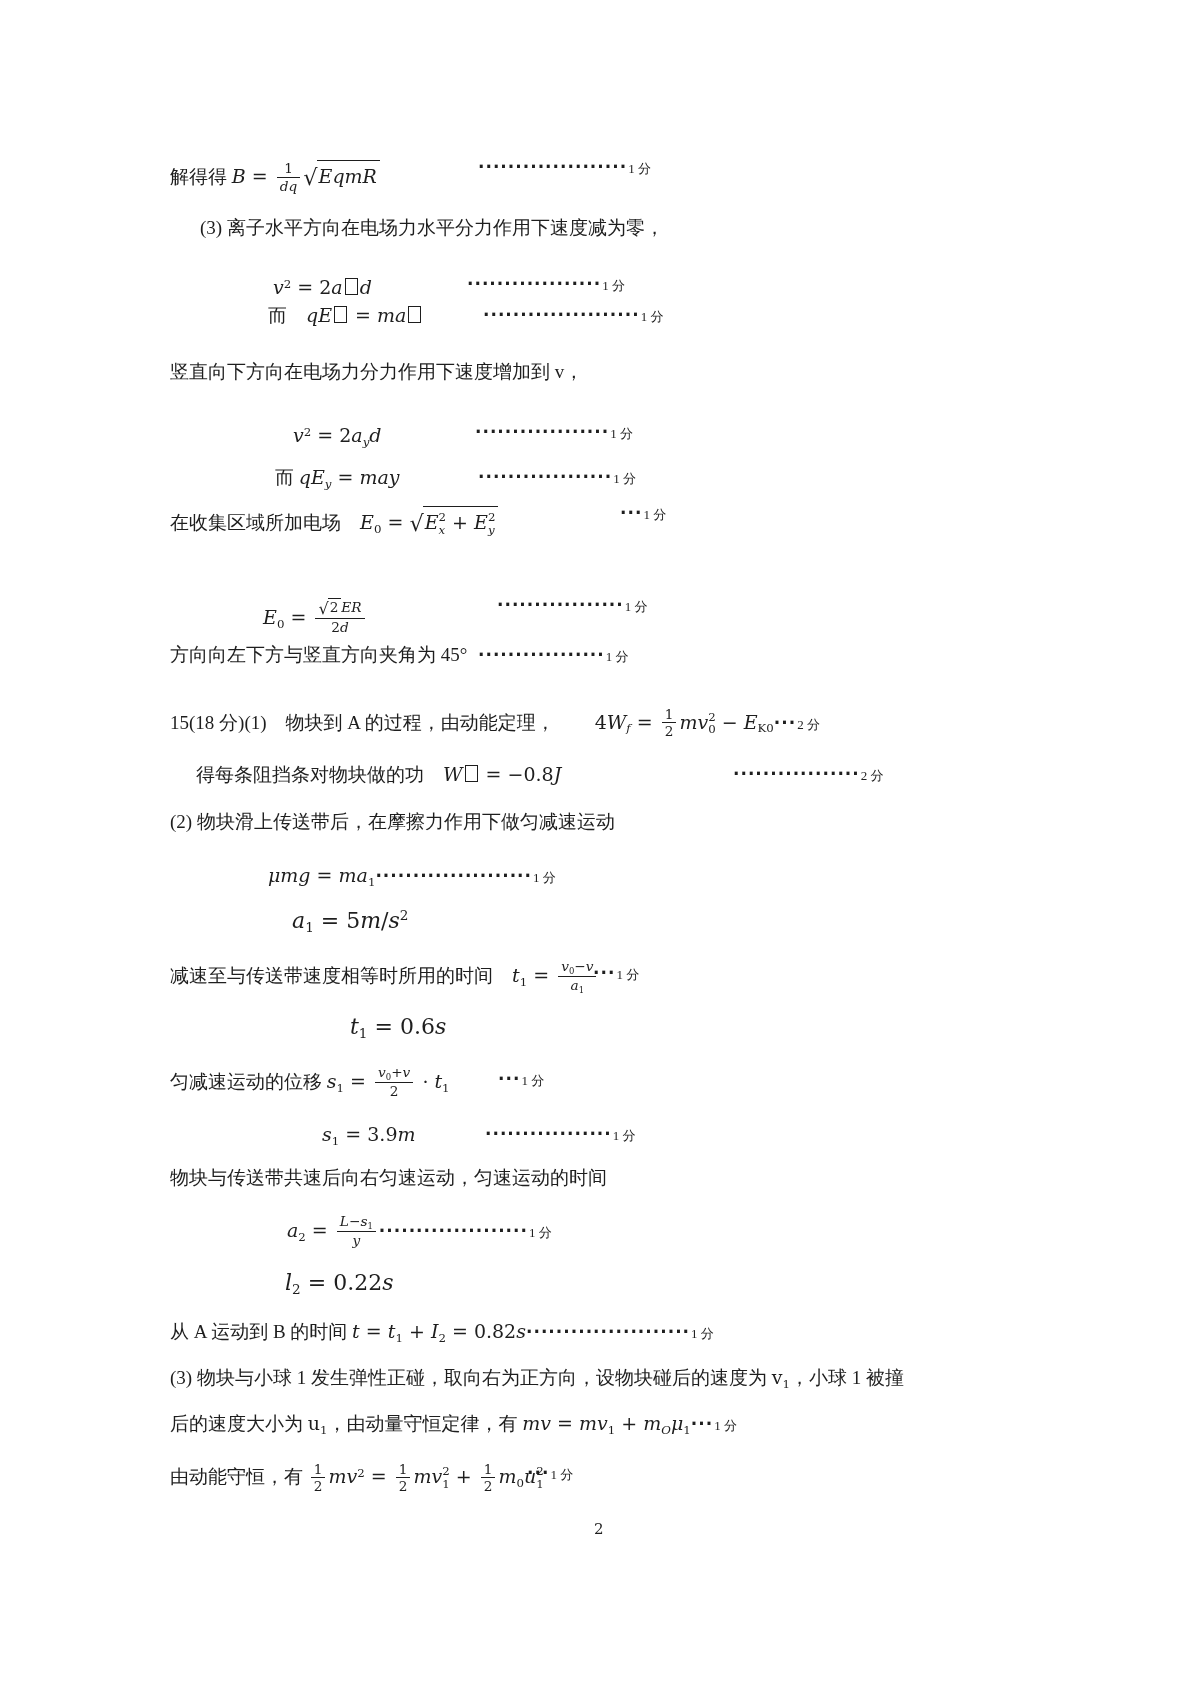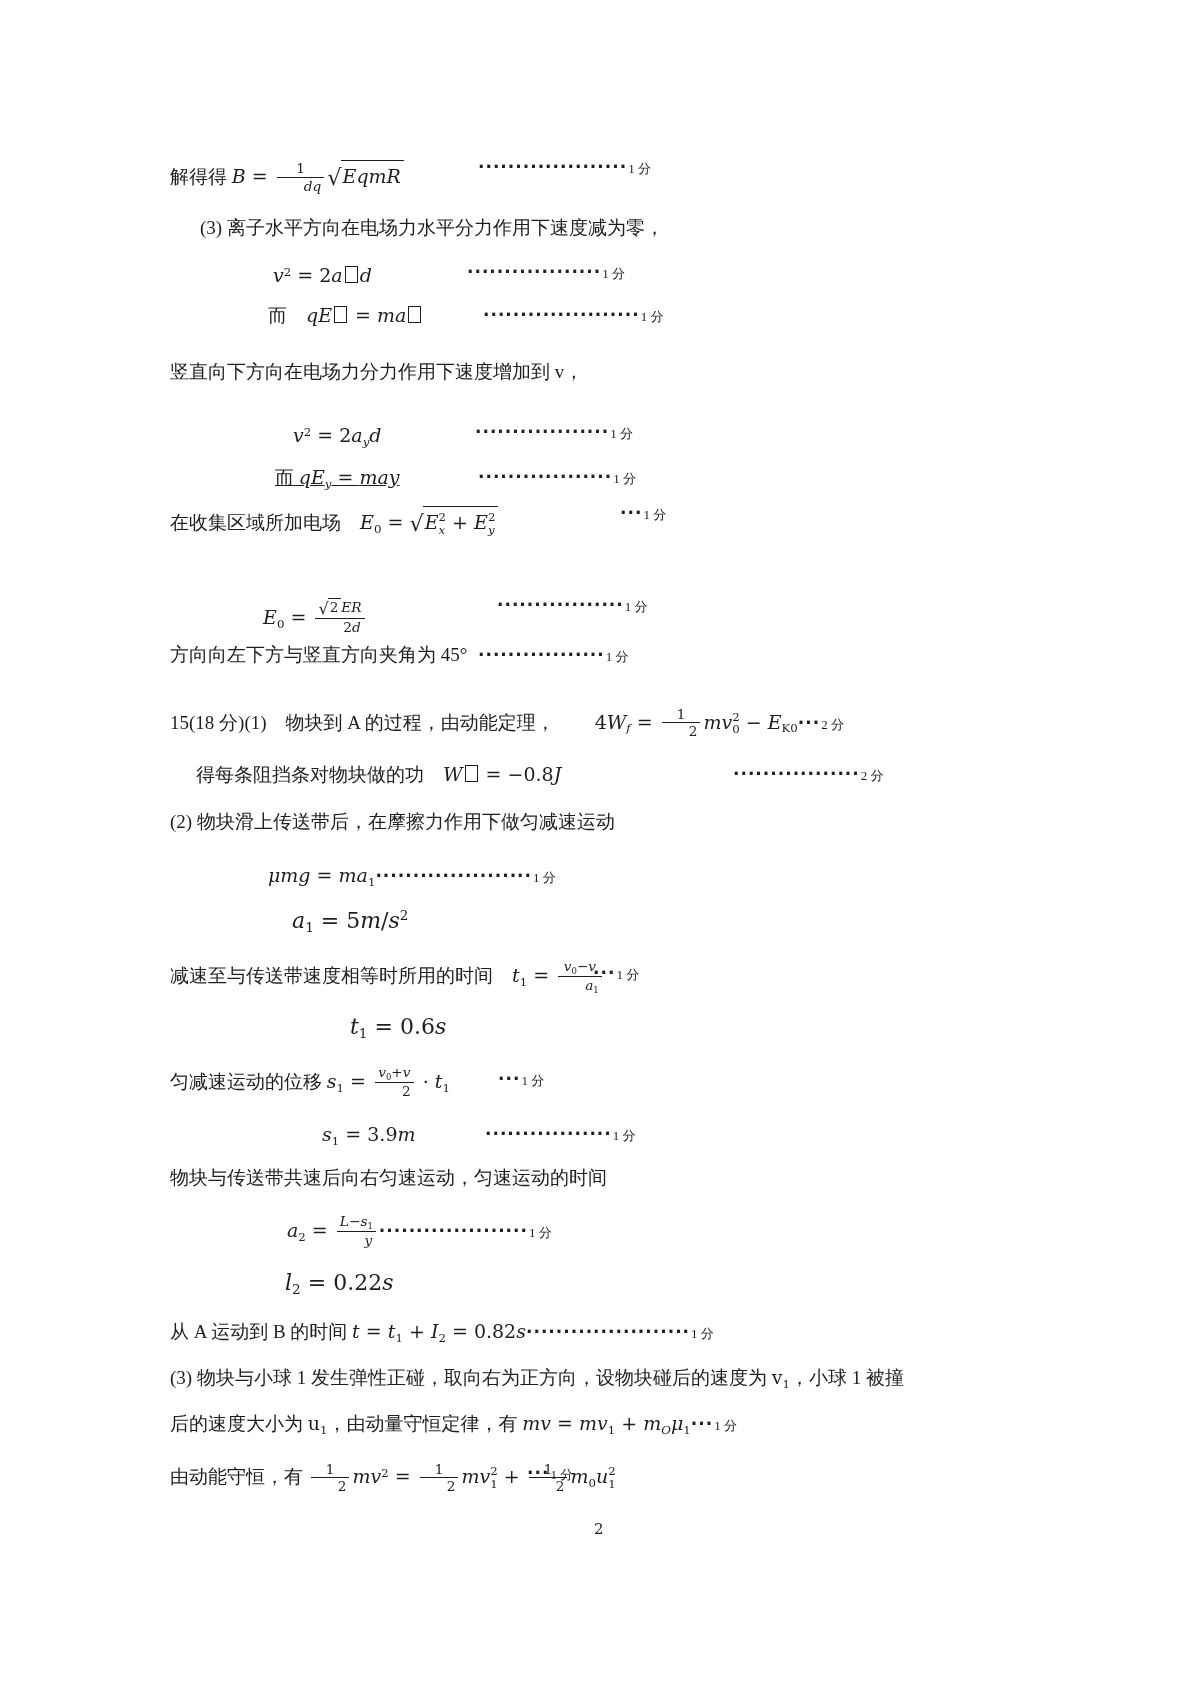--- a/index.html
+++ b/index.html
@@ -18,21 +18,21 @@
   .rm{font-family:"DejaVu Serif",serif;font-style:normal;}
   .it{font-family:"DejaVu Serif",serif;font-style:italic;}
   .sub{font-size:62%;vertical-align:-0.3em;font-family:"DejaVu Serif",serif;}
   .sup{font-size:62%;vertical-align:0.55em;font-family:"DejaVu Serif",serif;}
   .ss{display:inline-block;font-size:62%;line-height:1.08;vertical-align:-0.4em;
       text-align:left;font-family:"DejaVu Serif",serif;}
   .ss span{display:block;}
   .frac{display:inline-block;font-size:72%;line-height:1.18;vertical-align:-0.55em;
         text-align:center;margin:0 3px;font-family:"DejaVu Serif",serif;}
   .fr-n{display:block;border-bottom:1.3px solid currentColor;padding:0 3px;}
-  .fr-d{display:block;padding:0 3px;margin-left:24px;}
+  .fr-d{display:block;padding:0 3px;}
   .sqrt{display:inline-block;white-space:nowrap;margin-top:8px;}
   .sqrt-sym{font-size:118%;vertical-align:-0.1em;letter-spacing:-1px;
             font-family:"DejaVu Serif",serif;font-style:normal;}
   .sqrt-c{display:inline-block;border-top:1.4px solid currentColor;padding:0 3px 0 2px;}
   .dots{font-family:"DejaVu Sans",sans-serif;font-weight:bold;letter-spacing:1px;
         font-size:17px;}
   .score{font-family:"Liberation Serif","DejaVu Serif",serif;font-size:13px;margin-left:1px;}
   .tail{position:absolute;top:0;white-space:nowrap;}
   .tofu{display:inline-block;width:11px;height:15px;border:1.2px solid currentColor;
         vertical-align:-1px;margin:0 2px;}
@@ -40,25 +40,25 @@
   .page-number{position:absolute;left:594px;top:1520px;font-size:15px;
                font-family:"DejaVu Serif",serif;}
 </style>
 </head>
 <body>
 
 <div class="page">
   <div>
       <div class="line" style="left: 170px; top: 152px;"><span class="cn">解得得 </span><span class="it">B</span><span class="rm"> = </span><span class="frac"><span class="fr-n"><span class="rm">1</span></span><span class="fr-d"><span class="it">dq</span></span></span><span class="sqrt"><span class="sqrt-sym">√</span><span class="sqrt-c"><span class="it">EqmR</span></span></span><span class="tail" style="left: 308px;"><span class="dots">····················</span><span class="score">1 分</span></span></div>
       <div class="line" style="left: 200px; top: 213px;"><span class="cn">(3) 离子水平方向在电场力水平分力作用下速度减为零，</span></div>
-      <div class="line" style="left: 273px; top: 257px;"><span class="it">v</span><span class="sup rm">2</span><span class="rm"> = 2</span><span class="it">a</span><span class="tofu"></span><span class="it">d</span><span class="tail" style="left: 194px;"><span class="dots">··················</span><span class="score">1 分</span></span></div>
+      <div class="line" style="left: 273px; top: 269px;"><span class="it">v</span><span class="sup rm">2</span><span class="rm"> = 2</span><span class="it">a</span><span class="tofu"></span><span class="it">d</span><span class="tail" style="left: 194px;"><span class="dots">··················</span><span class="score">1 分</span></span></div>
       <div class="line" style="left: 268px; top: 300px;"><span class="cn">而　</span><span class="it">qE</span><span class="tofu"></span><span class="rm"> = </span><span class="it">ma</span><span class="tofu"></span><span class="tail" style="left: 215px;"><span class="dots">·····················</span><span class="score">1 分</span></span></div>
       <div class="line" style="left: 170px; top: 357px;"><span class="cn">竖直向下方向在电场力分力作用下速度增加到 v，</span></div>
       <div class="line" style="left: 293px; top: 417px;"><span class="it">v</span><span class="sup rm">2</span><span class="rm"> = 2</span><span class="it">a</span><span class="sub it">y</span><span class="it">d</span><span class="tail" style="left: 182px;"><span class="dots">··················</span><span class="score">1 分</span></span></div>
-      <div class="line" style="left: 275px; top: 462px; text-decoration: underline;"><span class="cn">而 </span><span class="it">qE</span><span class="sub it">y</span><span class="rm"> = </span><span class="it">may</span><span class="tail" style="left: 203px;"><span class="dots">··················</span><span class="score">1 分</span></span></div>
+      <div class="line" style="left: 275px; top: 462px;"><span class="cn">而 </span><span class="it">qE</span><span class="sub it">y</span><span class="rm"> = </span><span class="it">may</span><span class="tail" style="left: 203px;"><span class="dots">··················</span><span class="score">1 分</span></span></div>
       <div class="line" style="left: 170px; top: 498px;"><span class="cn">在收集区域所加电场　</span><span class="it">E</span><span class="sub rm">0</span><span class="rm"> = </span><span class="sqrt"><span class="sqrt-sym">√</span><span class="sqrt-c"><span class="it">E</span><span class="ss"><span class="rm">2</span><span class="it">x</span></span><span class="rm"> + </span><span class="it">E</span><span class="ss"><span class="rm">2</span><span class="it">y</span></span></span></span><span class="tail" style="left: 450px;"><span class="dots">···</span><span class="score">1 分</span></span></div>
       <div class="line" style="left: 263px; top: 590px;"><span class="it">E</span><span class="sub rm">0</span><span class="rm"> = </span><span class="frac"><span class="fr-n"><span class="sqrt"><span class="sqrt-sym">√</span><span class="sqrt-c"><span class="rm">2</span></span></span><span class="it">ER</span></span><span class="fr-d"><span class="rm">2</span><span class="it">d</span></span></span><span class="tail" style="left: 234px;"><span class="dots">·················</span><span class="score">1 分</span></span></div>
       <div class="line" style="left: 170px; top: 640px;"><span class="cn">方向向左下方与竖直方向夹角为 45°</span><span class="tail" style="left: 308px;"><span class="dots">·················</span><span class="score">1 分</span></span></div>
       <div class="line" style="left: 170px; top: 706px;"><span class="cn">15(18 分)(1)　物块到 A 的过程，由动能定理，</span><span class="gap" style="width: 40px;"></span><span class="rm">4</span><span class="it">W</span><span class="sub it">f</span><span class="rm"> = </span><span class="frac"><span class="fr-n"><span class="rm">1</span></span><span class="fr-d"><span class="rm">2</span></span></span><span class="it">mv</span><span class="ss"><span class="rm">2</span><span class="rm">0</span></span><span class="rm"> − </span><span class="it">E</span><span class="sub rm">K0</span><span class="dots">···</span><span class="score">2 分</span></div>
       <div class="line" style="left: 196px; top: 759px;"><span class="cn">得每条阻挡条对物块做的功　</span><span class="it">W</span><span class="tofu"></span><span class="rm"> = −0.8</span><span class="it">J</span><span class="tail" style="left: 537px;"><span class="dots">·················</span><span class="score">2 分</span></span></div>
       <div class="line" style="left: 170px; top: 807px;"><span class="cn">(2) 物块滑上传送带后，在摩擦力作用下做匀减速运动</span></div>
       <div class="line" style="left: 268px; top: 860px;"><span class="it">μmg</span><span class="rm"> = </span><span class="it">ma</span><span class="sub rm">1</span><span class="dots">·····················</span><span class="score">1 分</span></div>
       <div class="line big" style="left: 292px; top: 900px;"><span class="it">a</span><span class="sub rm">1</span><span class="rm"> = 5</span><span class="it">m</span><span class="rm">/</span><span class="it">s</span><span class="sup rm">2</span></div>
       <div class="line" style="left: 170px; top: 958px;"><span class="cn">减速至与传送带速度相等时所用的时间　</span><span class="it">t</span><span class="sub rm">1</span><span class="rm"> = </span><span class="frac"><span class="fr-n"><span class="it">v</span><span class="sub rm">0</span><span class="rm">−</span><span class="it">v</span></span><span class="fr-d"><span class="it">a</span><span class="sub rm">1</span></span></span><span class="tail" style="left: 423px;"><span class="dots">···</span><span class="score">1 分</span></span></div>
       <div class="line big" style="left: 350px; top: 1012px;"><span class="it">t</span><span class="sub rm">1</span><span class="rm"> = 0.6</span><span class="it">s</span></div>

